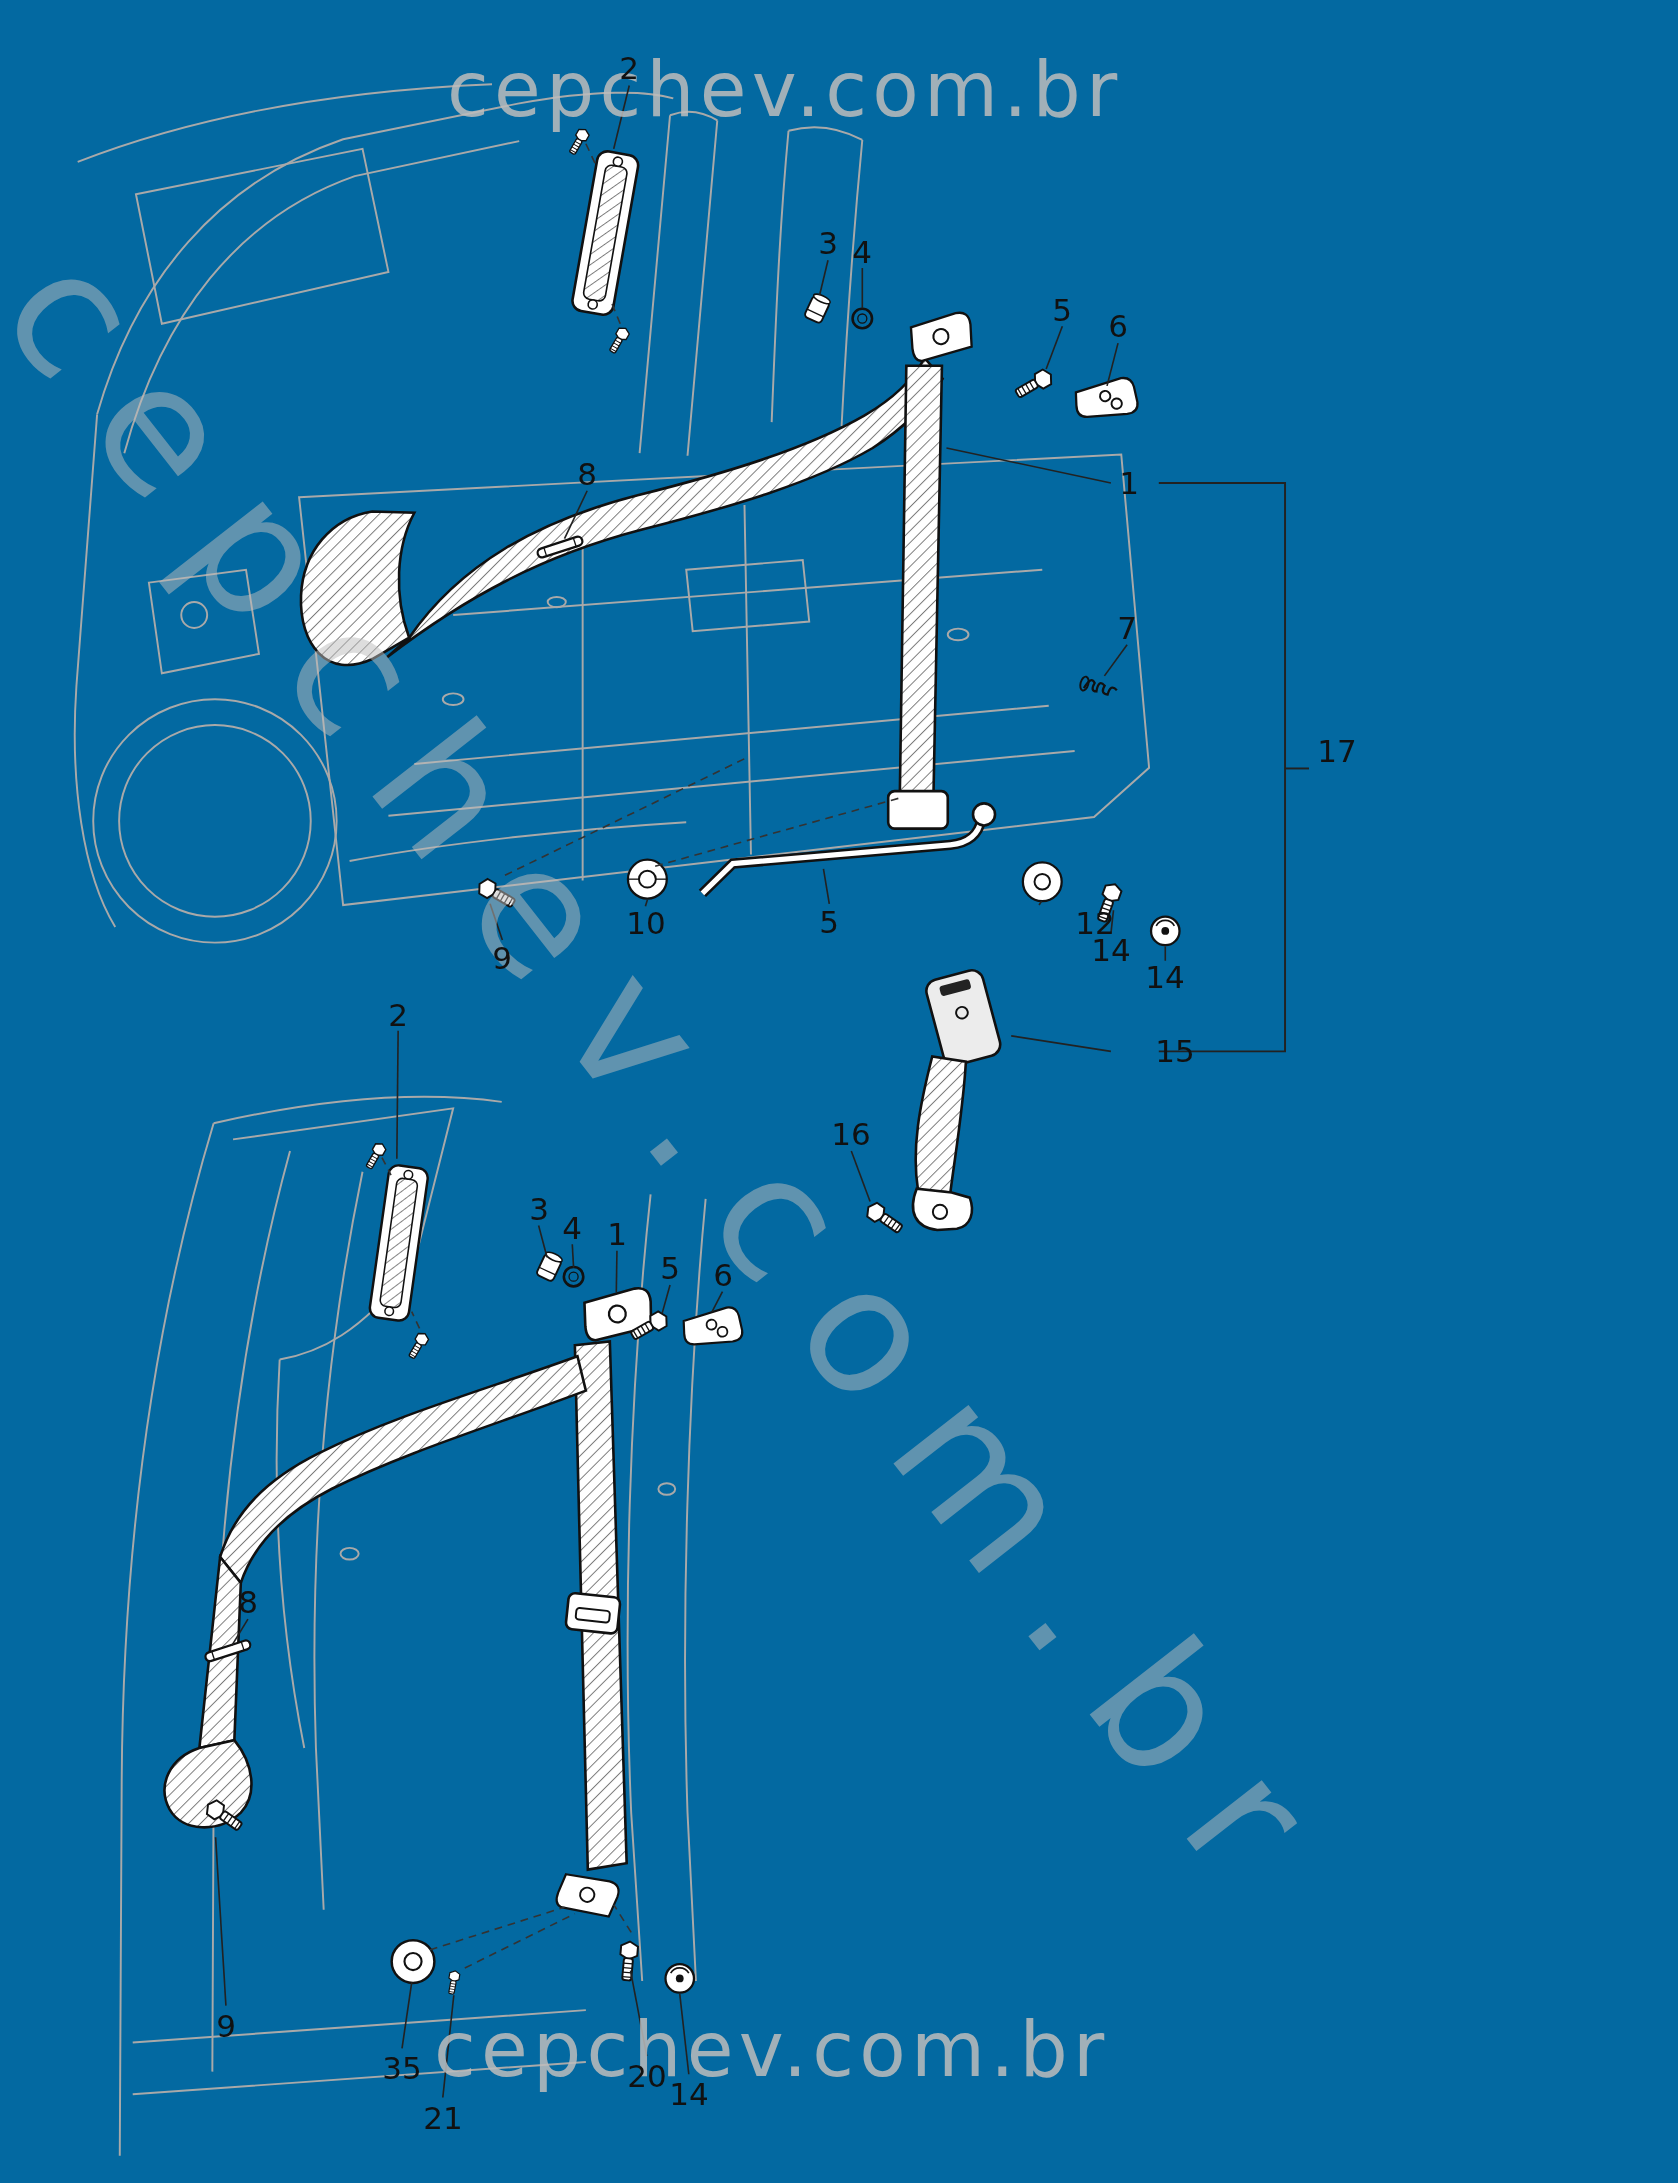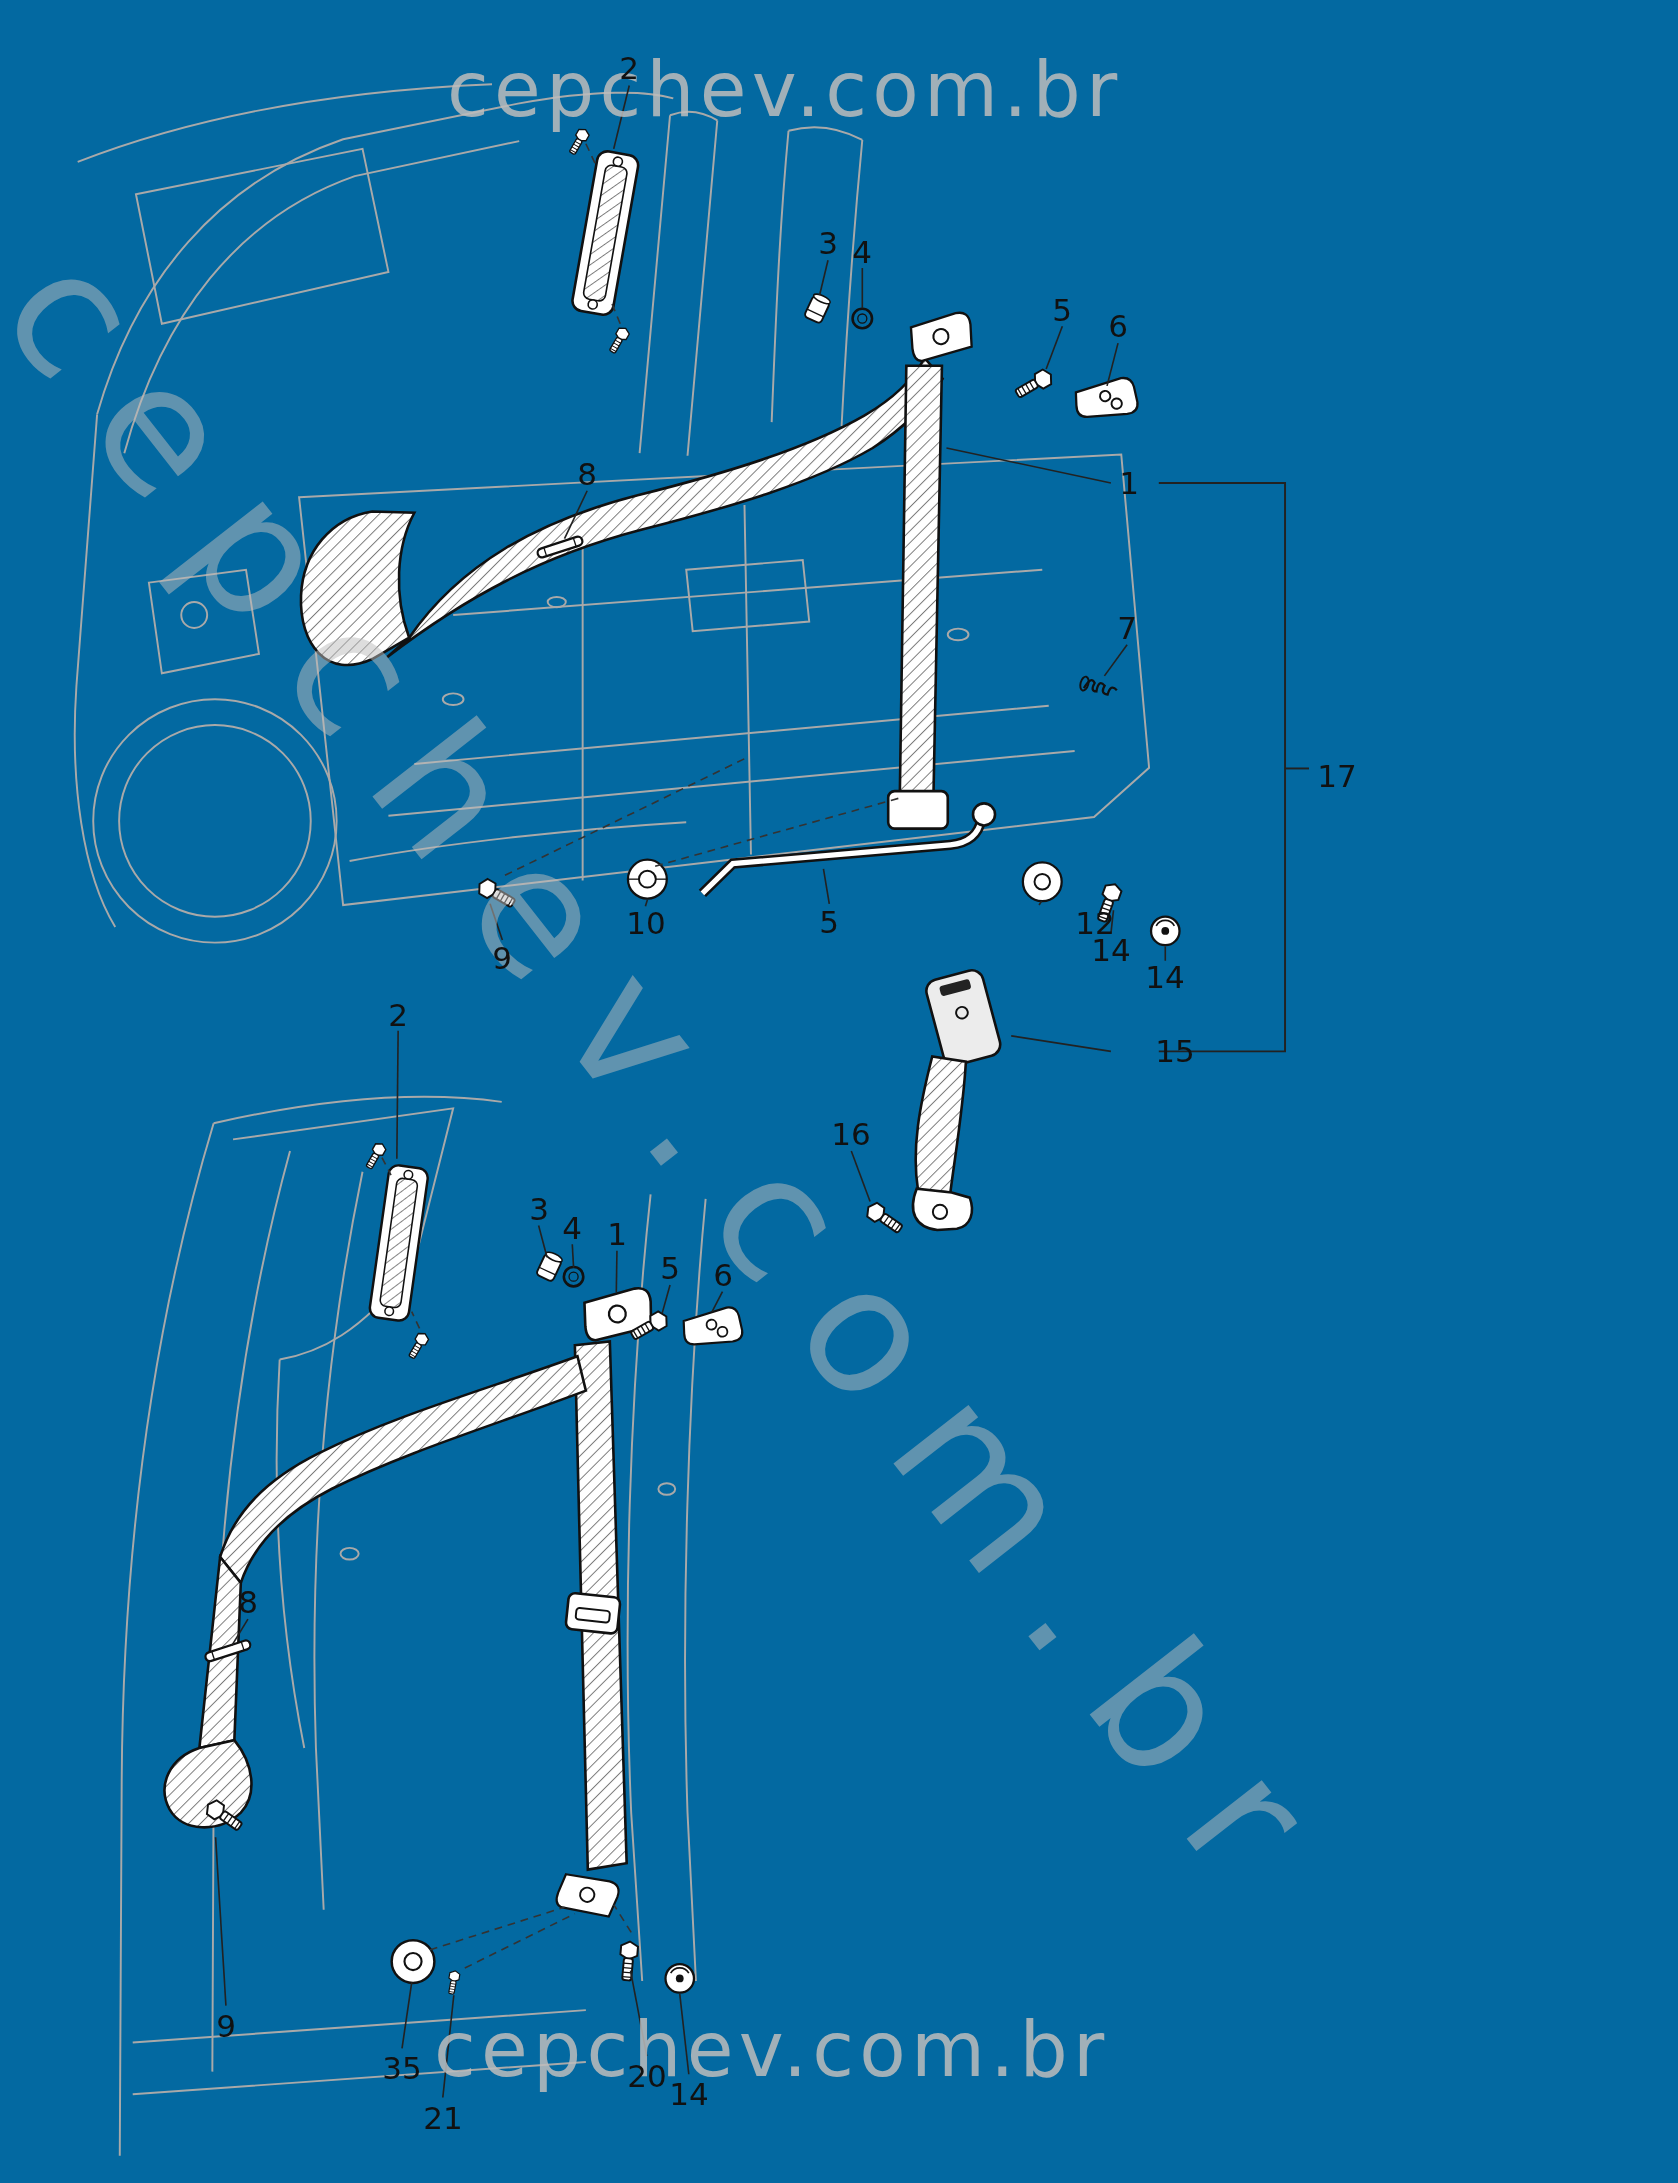--- a/index.html
+++ b/index.html
@@ -264,21 +264,21 @@
 
 <div>
   <div class="callout" style="left:629px;top:68px">2</div>
   <div class="callout" style="left:828px;top:243px">3</div>
   <div class="callout" style="left:862px;top:252px">4</div>
   <div class="callout" style="left:1062px;top:310px">5</div>
   <div class="callout" style="left:1118px;top:326px">6</div>
   <div class="callout" style="left:587px;top:474px">8</div>
   <div class="callout" style="left:1129px;top:483px">1</div>
   <div class="callout" style="left:1127px;top:628px">7</div>
-  <div class="callout" style="left:1337px;top:776px">17</div>
+  <div class="callout" style="left:1337px;top:751px">17</div>
   <div class="callout" style="left:502px;top:958px">9</div>
   <div class="callout" style="left:646px;top:923px">10</div>
   <div class="callout" style="left:829px;top:922px">5</div>
   <div class="callout" style="left:1095px;top:923px">12</div>
   <div class="callout" style="left:1111px;top:950px">14</div>
   <div class="callout" style="left:1165px;top:977px">14</div>
   <div class="callout" style="left:1175px;top:1051px">15</div>
   <div class="callout" style="left:851px;top:1134px">16</div>
 
   <div class="callout" style="left:398px;top:1015px">2</div>

